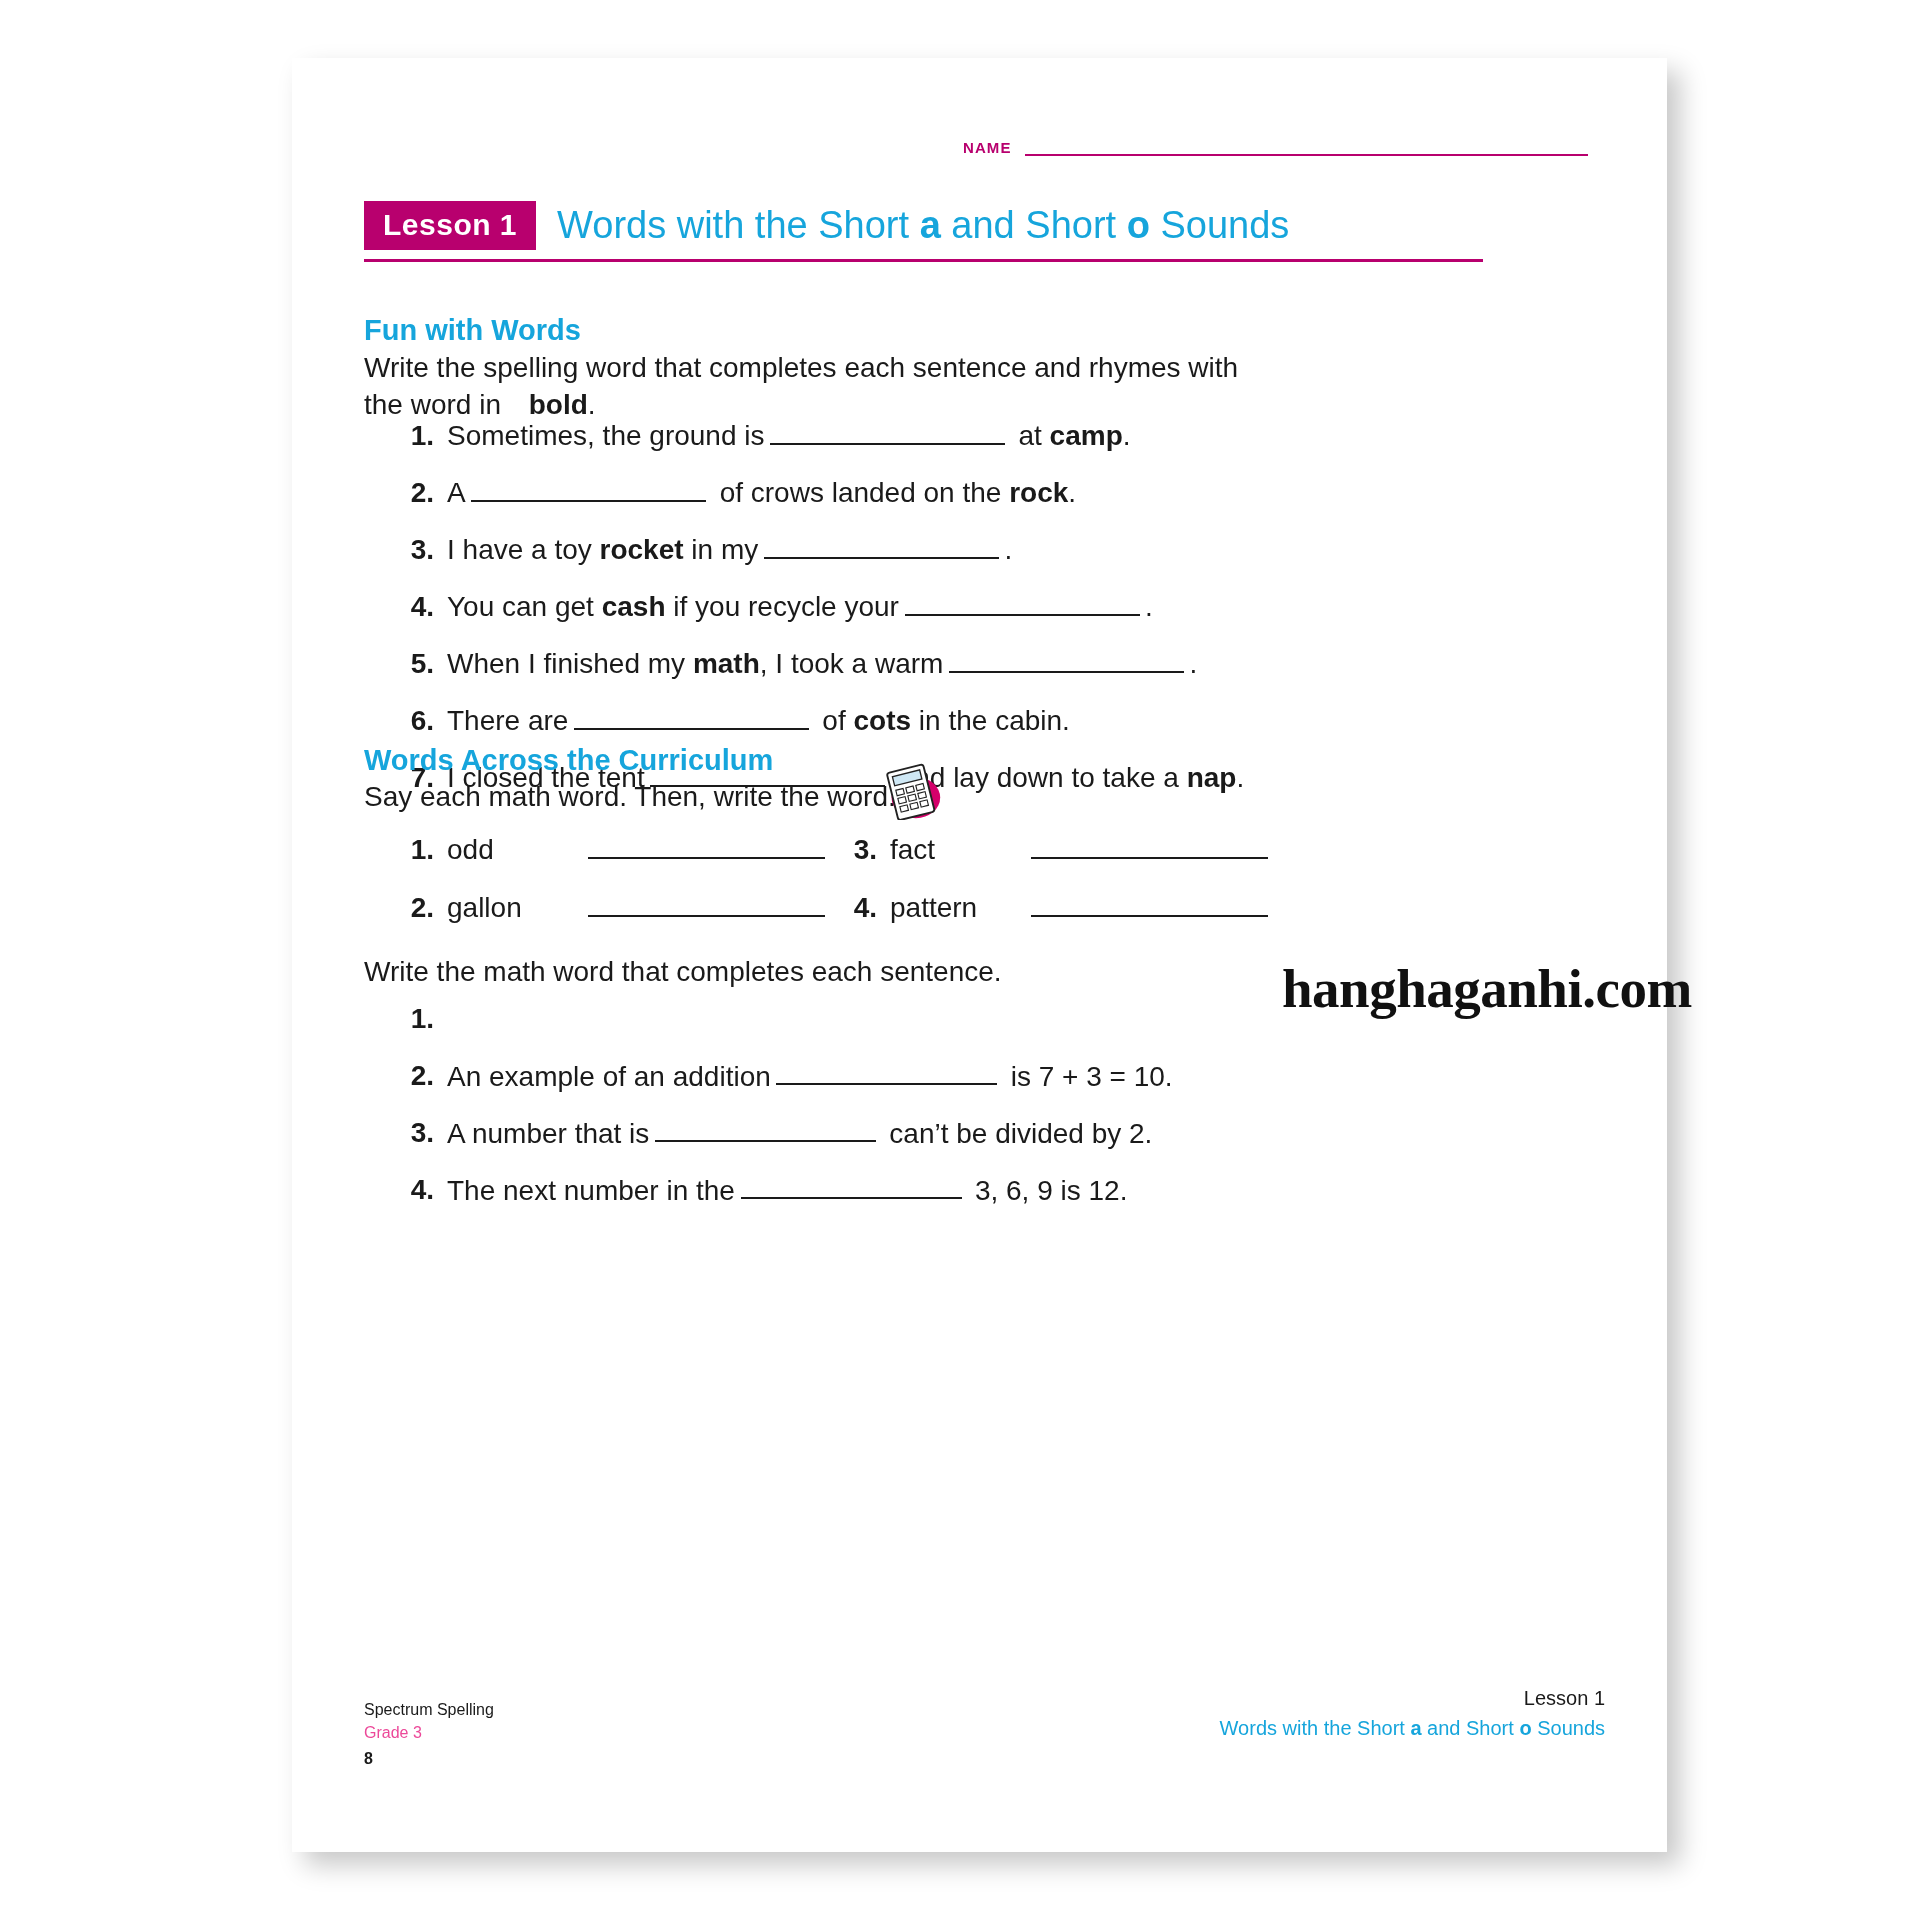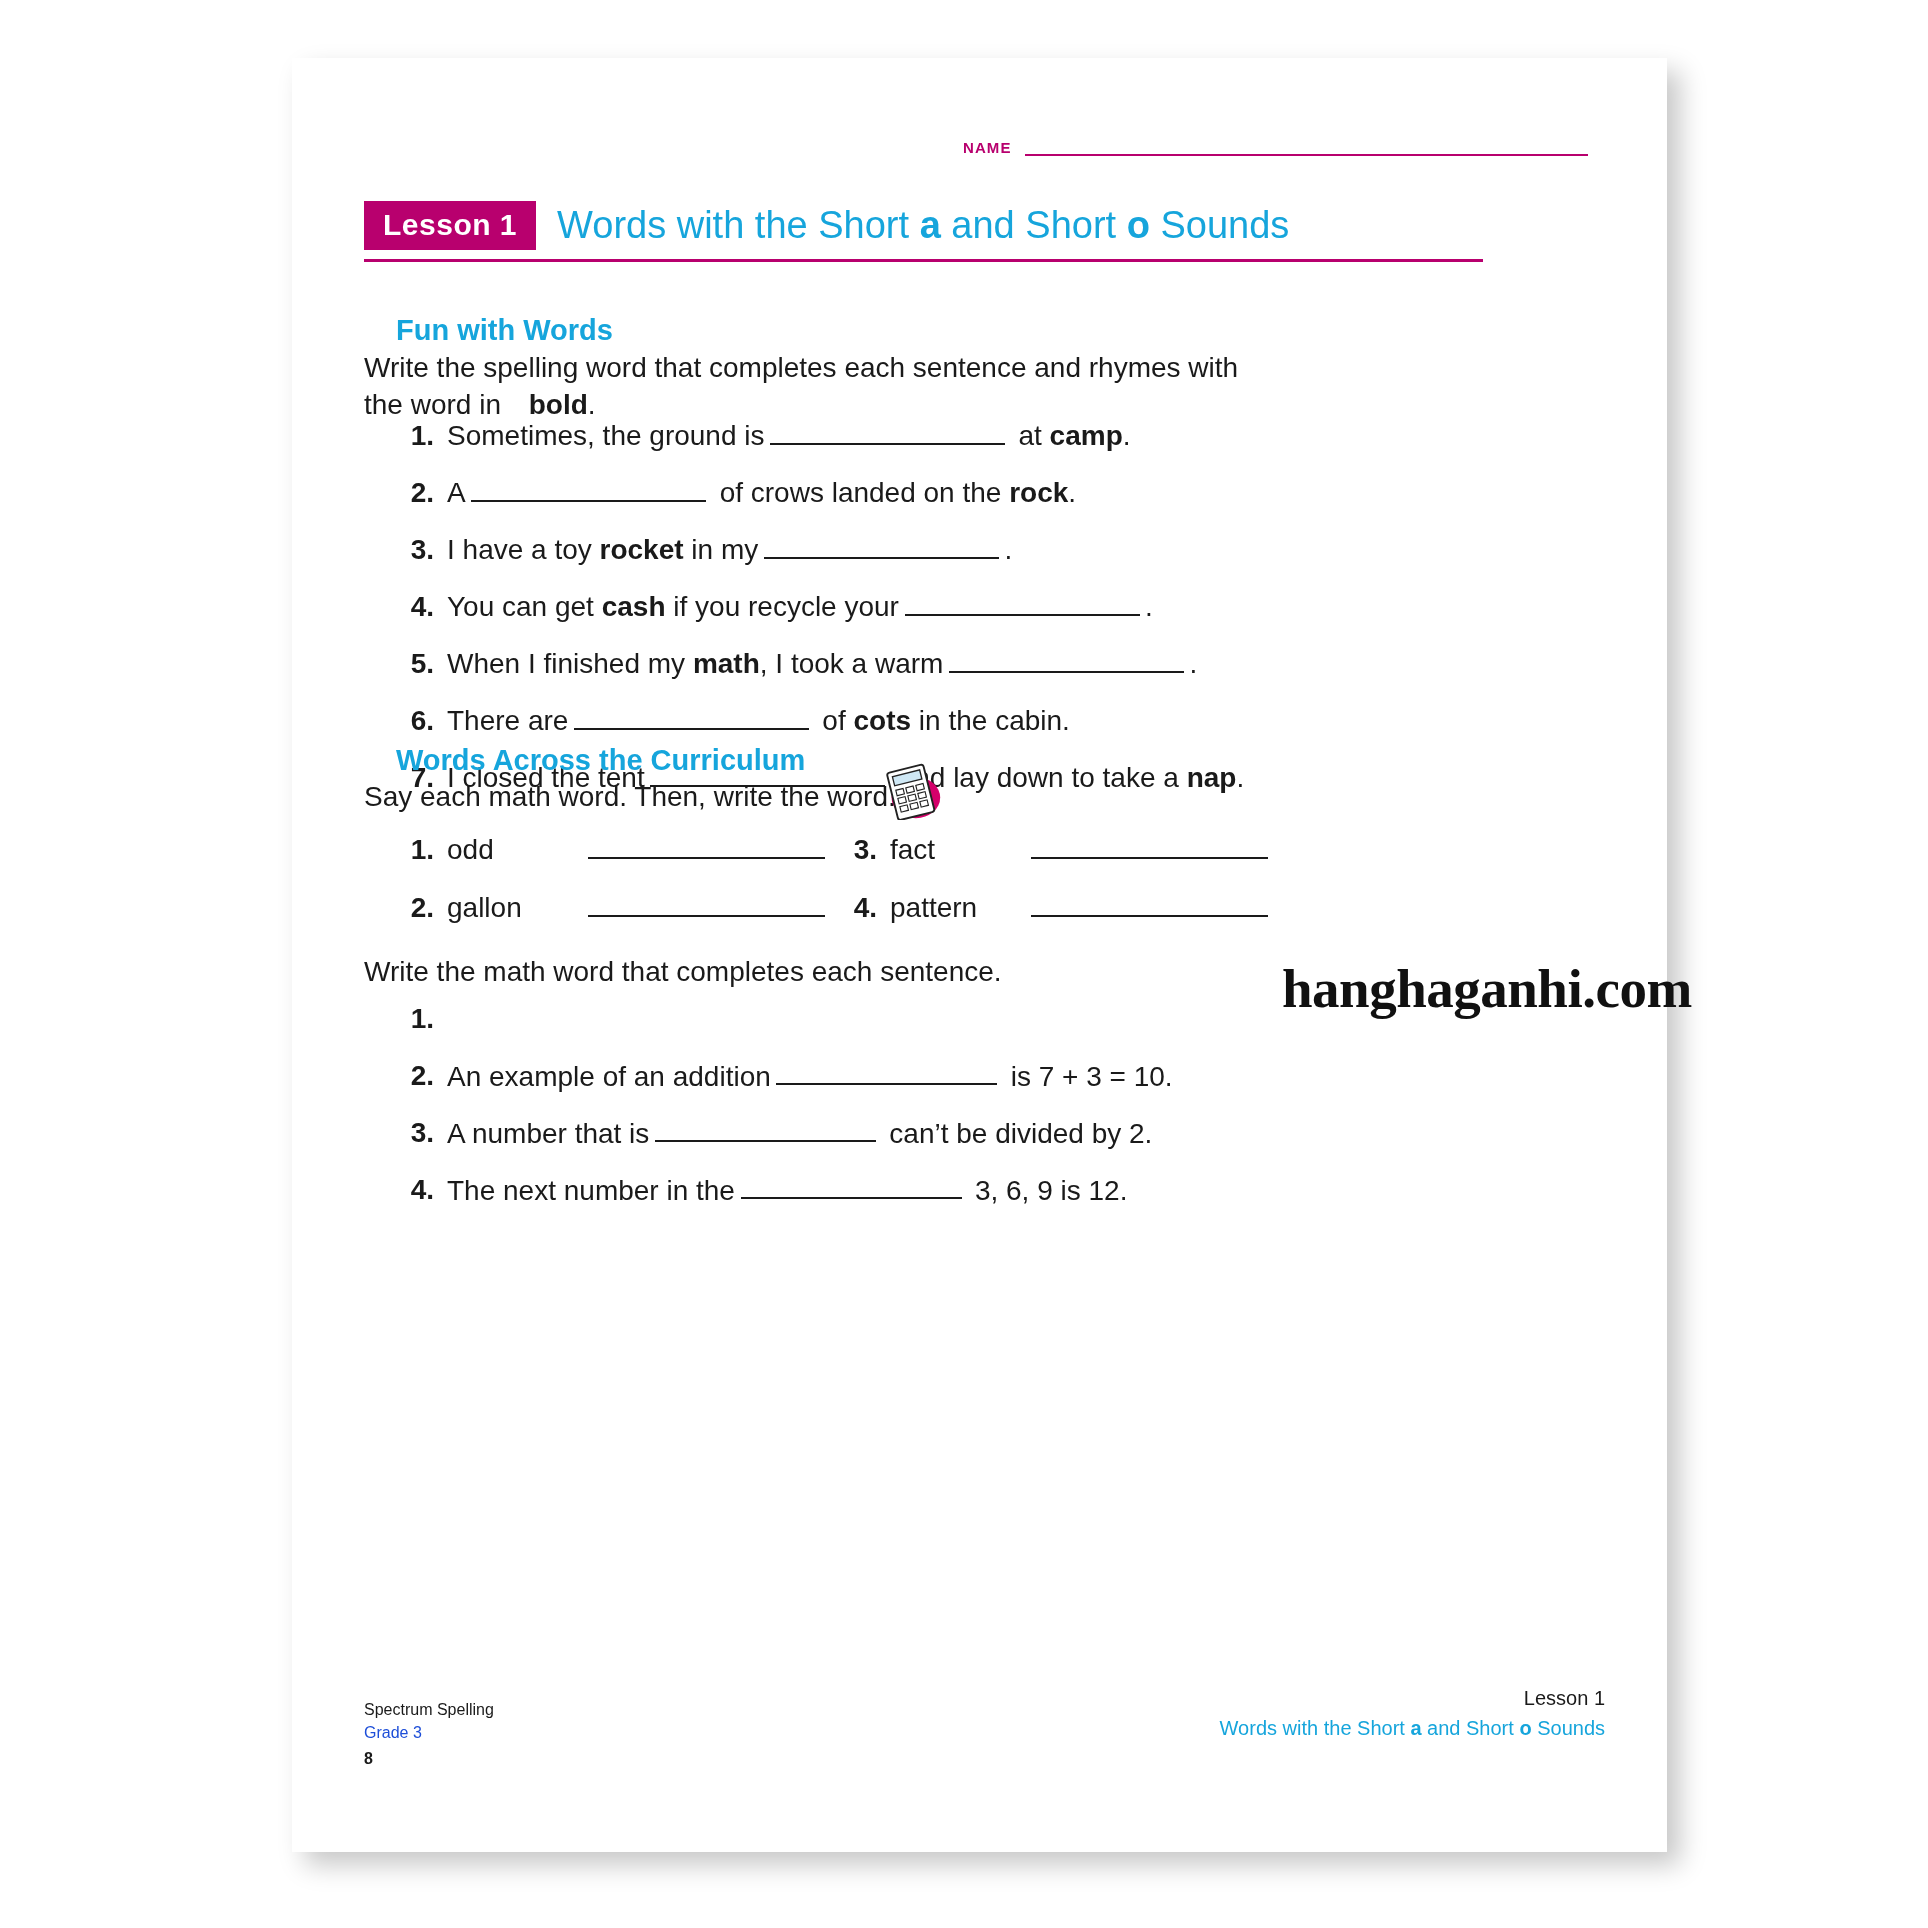--- a/index.html
+++ b/index.html
@@ -89,21 +89,20 @@
     margin-top: 9.4px;
     border-bottom: 3.8px solid #b8006e;
     width: 1119px;
   }
 
   
   .sec-head {
     color: #16a5dc;
     font-weight: bold;
     font-size: 29px;
-    margin-left: 32px;
   }
   .body-text {
     font-size: 28px;
     color: #1a1a1a;
     line-height: 1.32;
   }
   .body-text b { font-weight: bold; margin-left: 20px; }
 
   .s1-head { position: absolute; left: 0; top: 256px; }
   .s1-intro { position: absolute; left: 0; top: 292px; width: 1064px; }
@@ -175,21 +174,21 @@
 
   
   .footer-left {
     position: absolute;
     left: 0;
     bottom: 81px;
     font-size: 16px;
     color: #1a1a1a;
     line-height: 1.42;
   }
-  .footer-left .grade { color: #1d4ed8; }
+  .footer-left .grade { color: #ec4899; }
   .footer-left .pageno { font-weight: bold; margin-top: 3.8px; }
   .footer-right {
     position: absolute;
     right: 0;
     bottom: 109px;
     text-align: right;
     font-size: 20px;
     color: #1a1a1a;
     line-height: 1.5;
   }

